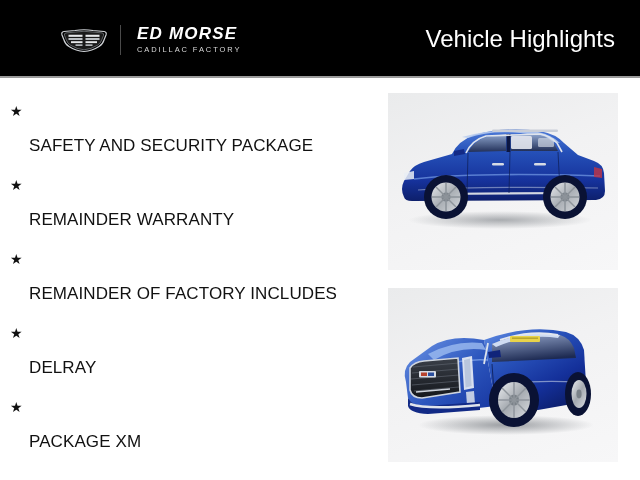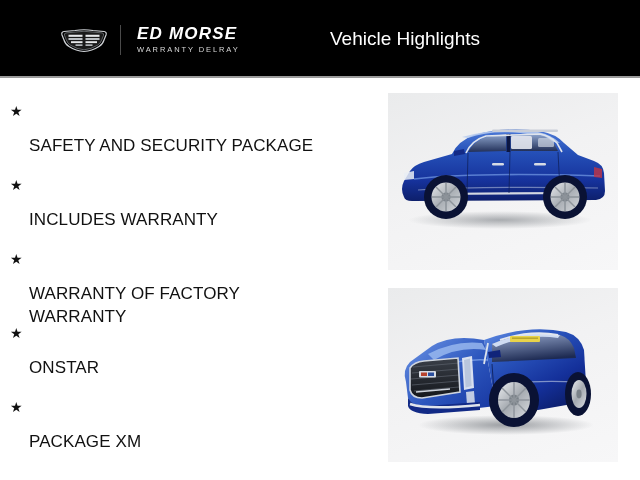--- a/index.html
+++ b/index.html
@@ -76,23 +76,23 @@
     line-height: 12px;
     margin-top: 2px;
     white-space: nowrap;
   }
 
   #page-title {
     position: absolute;
     left: 330px;
     top: 28px;
     width: 285px;
-    text-align: left;
+    text-align: right;
     color: #ffffff;
-    font-size: 19px;
+    font-size: 24px;
     line-height: 22px;
     white-space: nowrap;
   }
 
   
   #highlights {
     position: absolute;
     left: 0;
     top: 100px;
     width: 370px;
@@ -167,48 +167,48 @@
         <rect x="51" y="34.6" width="14" height="3.4" fill="#aeb2b6"></rect>
 
         <rect x="46.4" y="14" width="3.2" height="26" fill="#1a1a1a"></rect>
       </svg>
     </span>
 
     <span class="brand-divider"></span>
 
     <span class="brand-text">
       <span class="brand-name">ED MORSE</span>
-      <span class="brand-sub">WARRANTY DELRAY</span>
+      <span class="brand-sub">CADILLAC FACTORY</span>
     </span>
   </div>
 
   <div id="page-title">Vehicle Highlights</div>
 </div>
 <div id="header-rule"></div>
 
 <div id="highlights">
 
   <div class="highlight-row">
     <span class="bullet-star">★</span>
     <span class="highlight-label">SAFETY AND SECURITY PACKAGE</span>
   </div>
 
   <div class="highlight-row">
     <span class="bullet-star">★</span>
-    <span class="highlight-label">INCLUDES WARRANTY</span>
-  </div>
-
-  <div class="highlight-row">
-    <span class="bullet-star">★</span>
-    <span class="highlight-label">WARRANTY OF FACTORY WARRANTY</span>
-  </div>
-
-  <div class="highlight-row">
-    <span class="bullet-star">★</span>
-    <span class="highlight-label">ONSTAR</span>
+    <span class="highlight-label">REMAINDER WARRANTY</span>
+  </div>
+
+  <div class="highlight-row">
+    <span class="bullet-star">★</span>
+    <span class="highlight-label">REMAINDER OF FACTORY INCLUDES</span>
+  </div>
+
+  <div class="highlight-row">
+    <span class="bullet-star">★</span>
+    <span class="highlight-label">DELRAY</span>
   </div>
 
   <div class="highlight-row">
     <span class="bullet-star">★</span>
     <span class="highlight-label">PACKAGE XM</span>
   </div>
 </div>
 
 <div class="photo" id="photo-side">
   <svg viewBox="0 0 230 177" aria-hidden="true">

